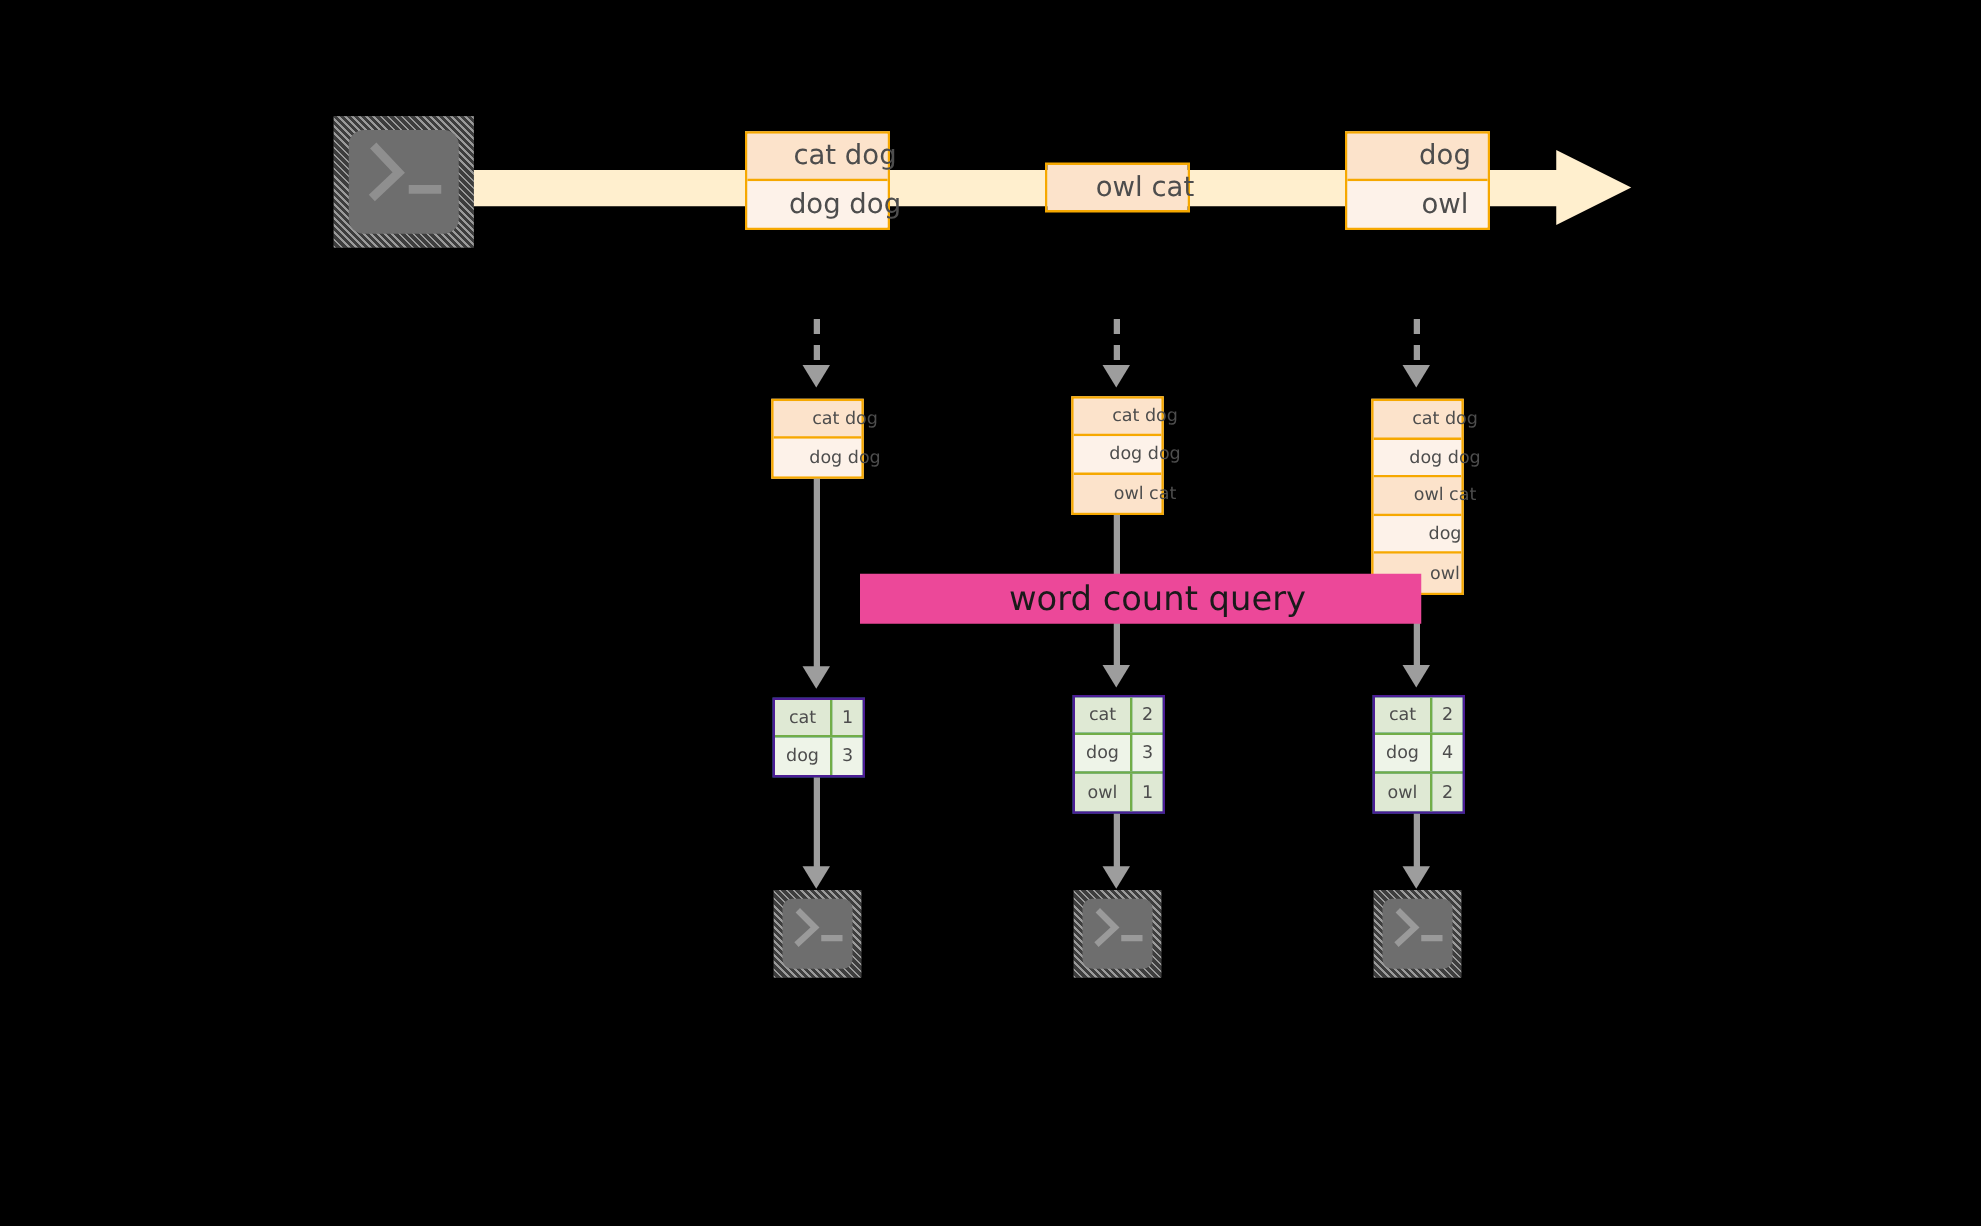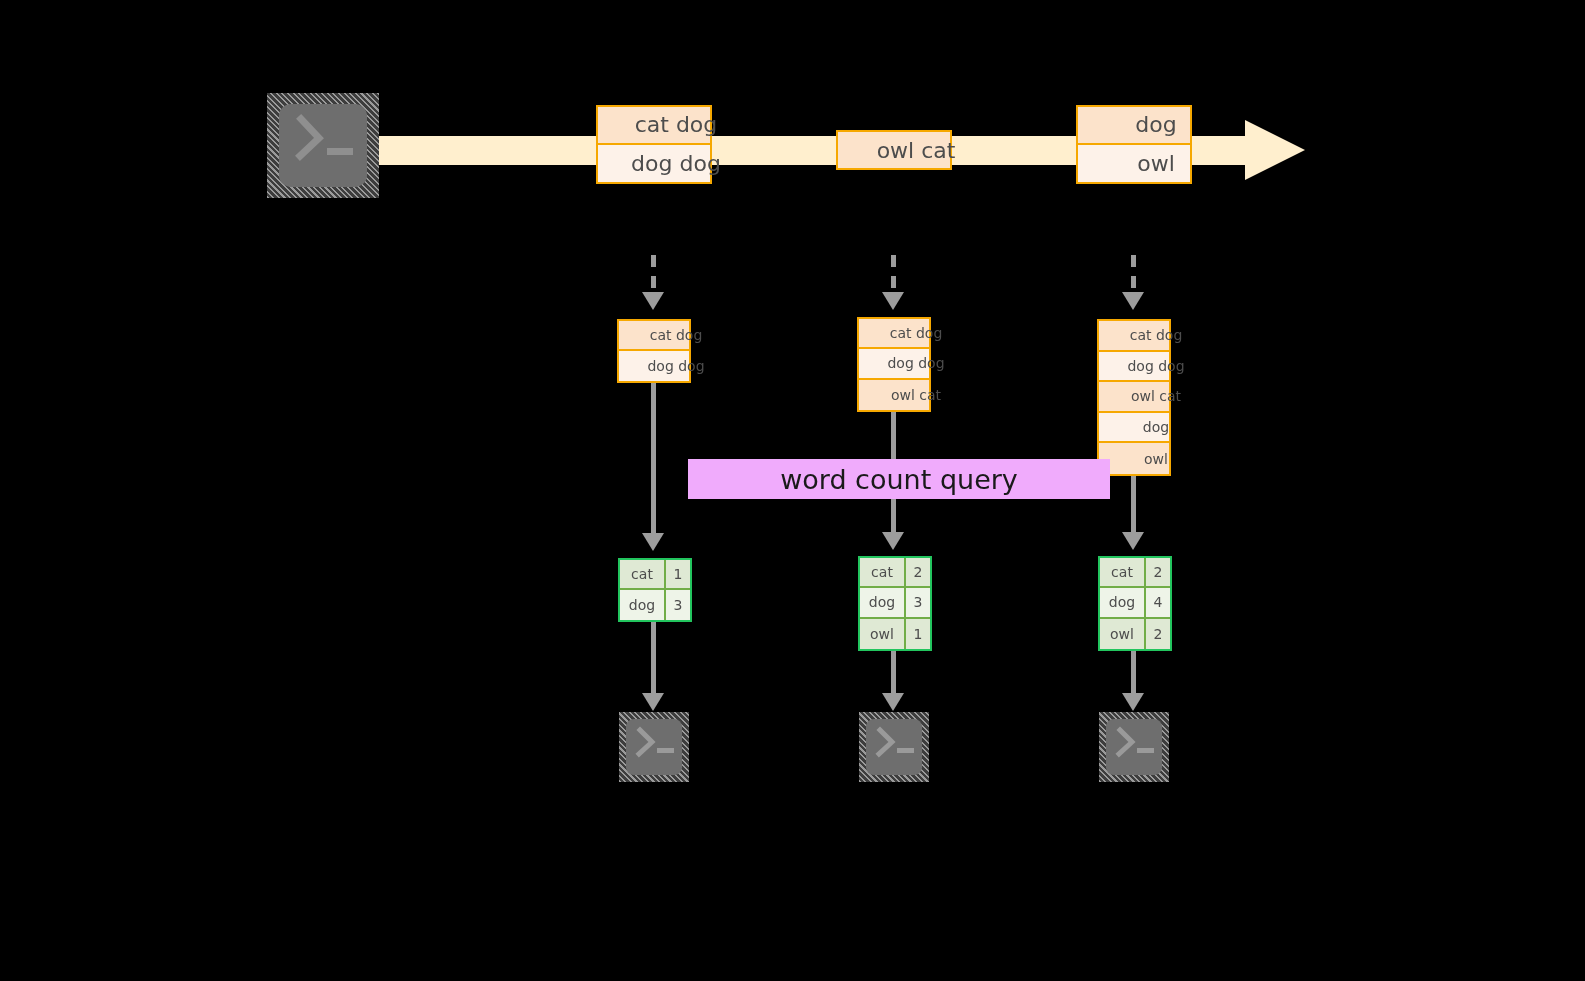--- a/index.html
+++ b/index.html
@@ -69,21 +69,21 @@
     white-space: nowrap;
     padding-left: 44px;
   }
   .recrow:last-child { border-bottom: none; }
   .recrow.shade { background: #fce3cb; }
 
   
   .cnttable {
     position: absolute;
     box-sizing: border-box;
-    border: 2px solid #22c55e;
+    border: 2px solid #4c1d95;
     background: #0f766e;
     text-align: right;
   }
   .cntrow {
     display: flex;
     box-sizing: border-box;
     border-bottom: 2px solid #71ad47;
   }
   .cntrow:last-child { border-bottom: none; }
   .cntkey, .cntval {
@@ -115,26 +115,27 @@
     position: absolute;
     width: 0; height: 0;
     border-left: 11px solid transparent;
     border-right: 11px solid transparent;
     border-top: 18px solid #9d9d9d;
   }
 
   
   #querylabel {
     position: absolute;
-    background: #f0abfc;
+    background: #ec4899;
     color: #1a1a1a;
     display: flex;
     align-items: center;
     justify-content: center;
     white-space: nowrap;
+    padding-left: 27px;
   }
 </style>
 </head>
 <body>
 
 <div id="stage">
 
   <div id="band" style="left:372px; top:136px; width:880px; height:29px;"></div>
   <div id="arrowhead-top" style="left:1245px; top:120px;
               border-top:30px solid transparent;

